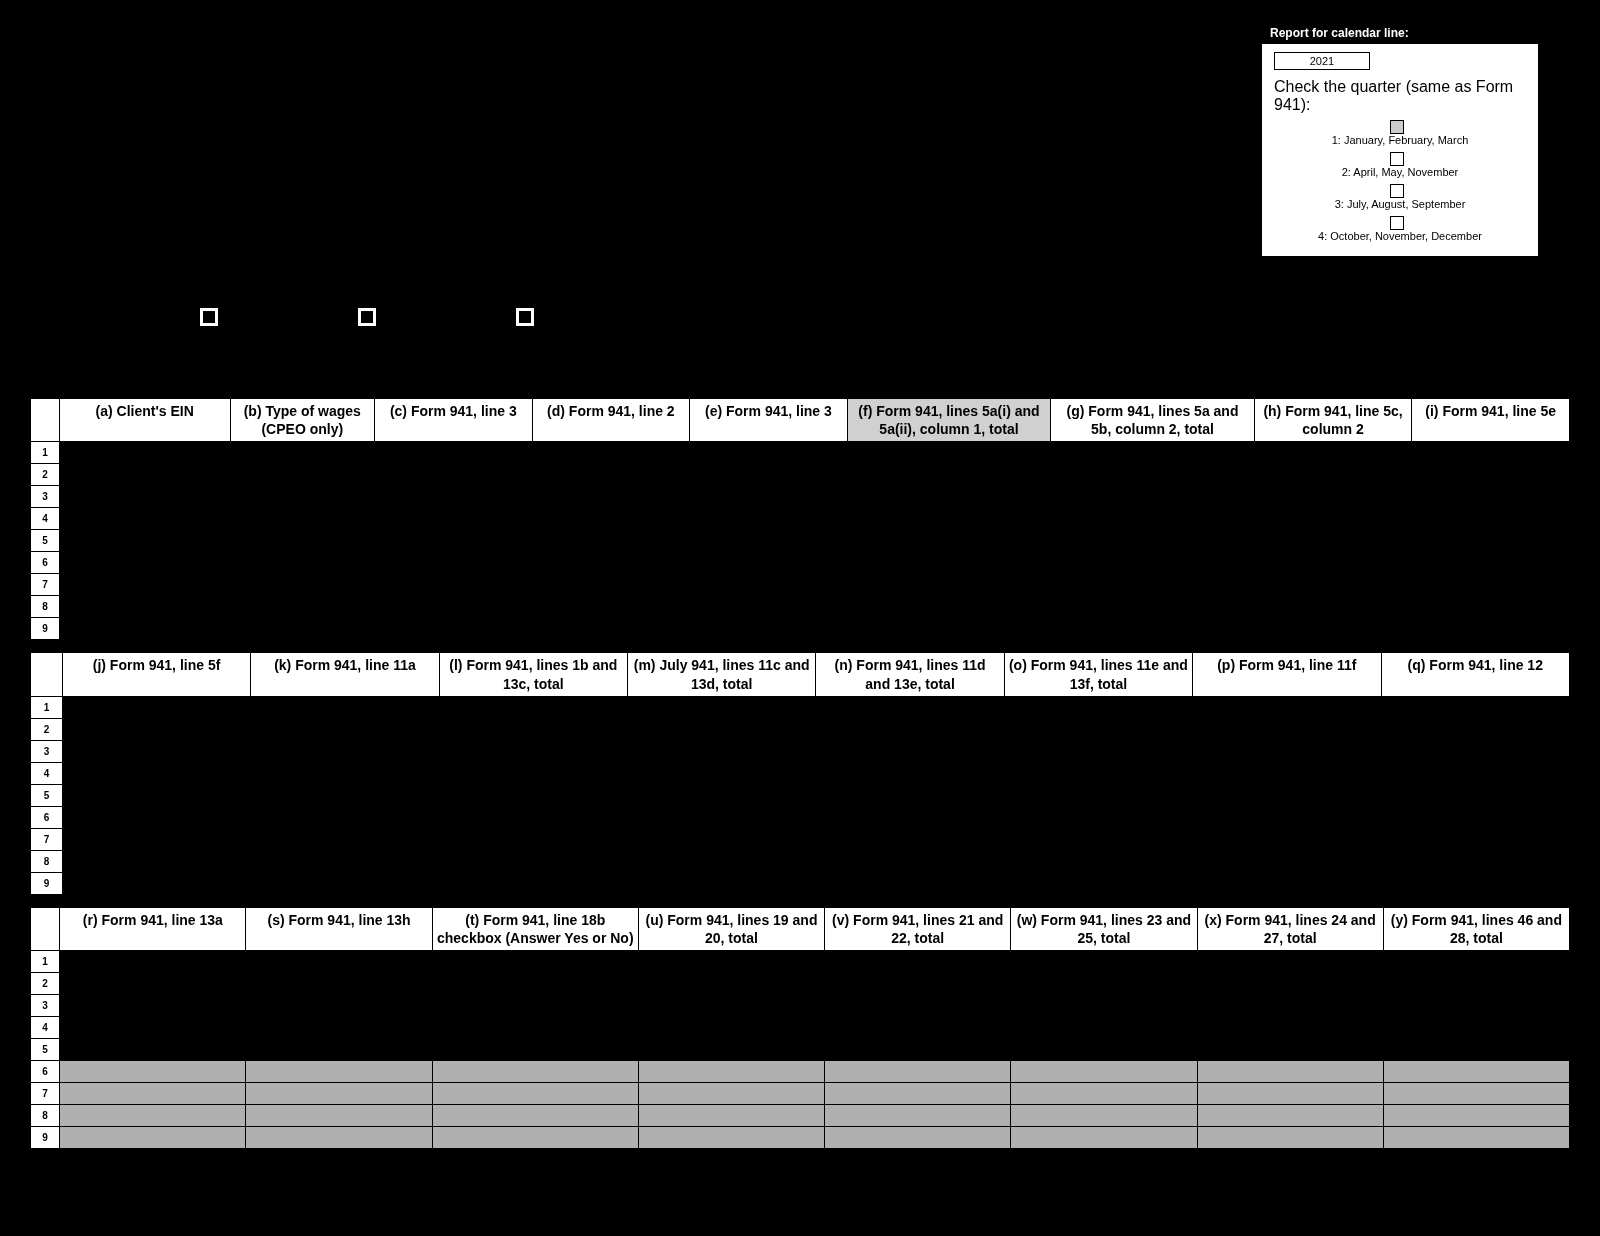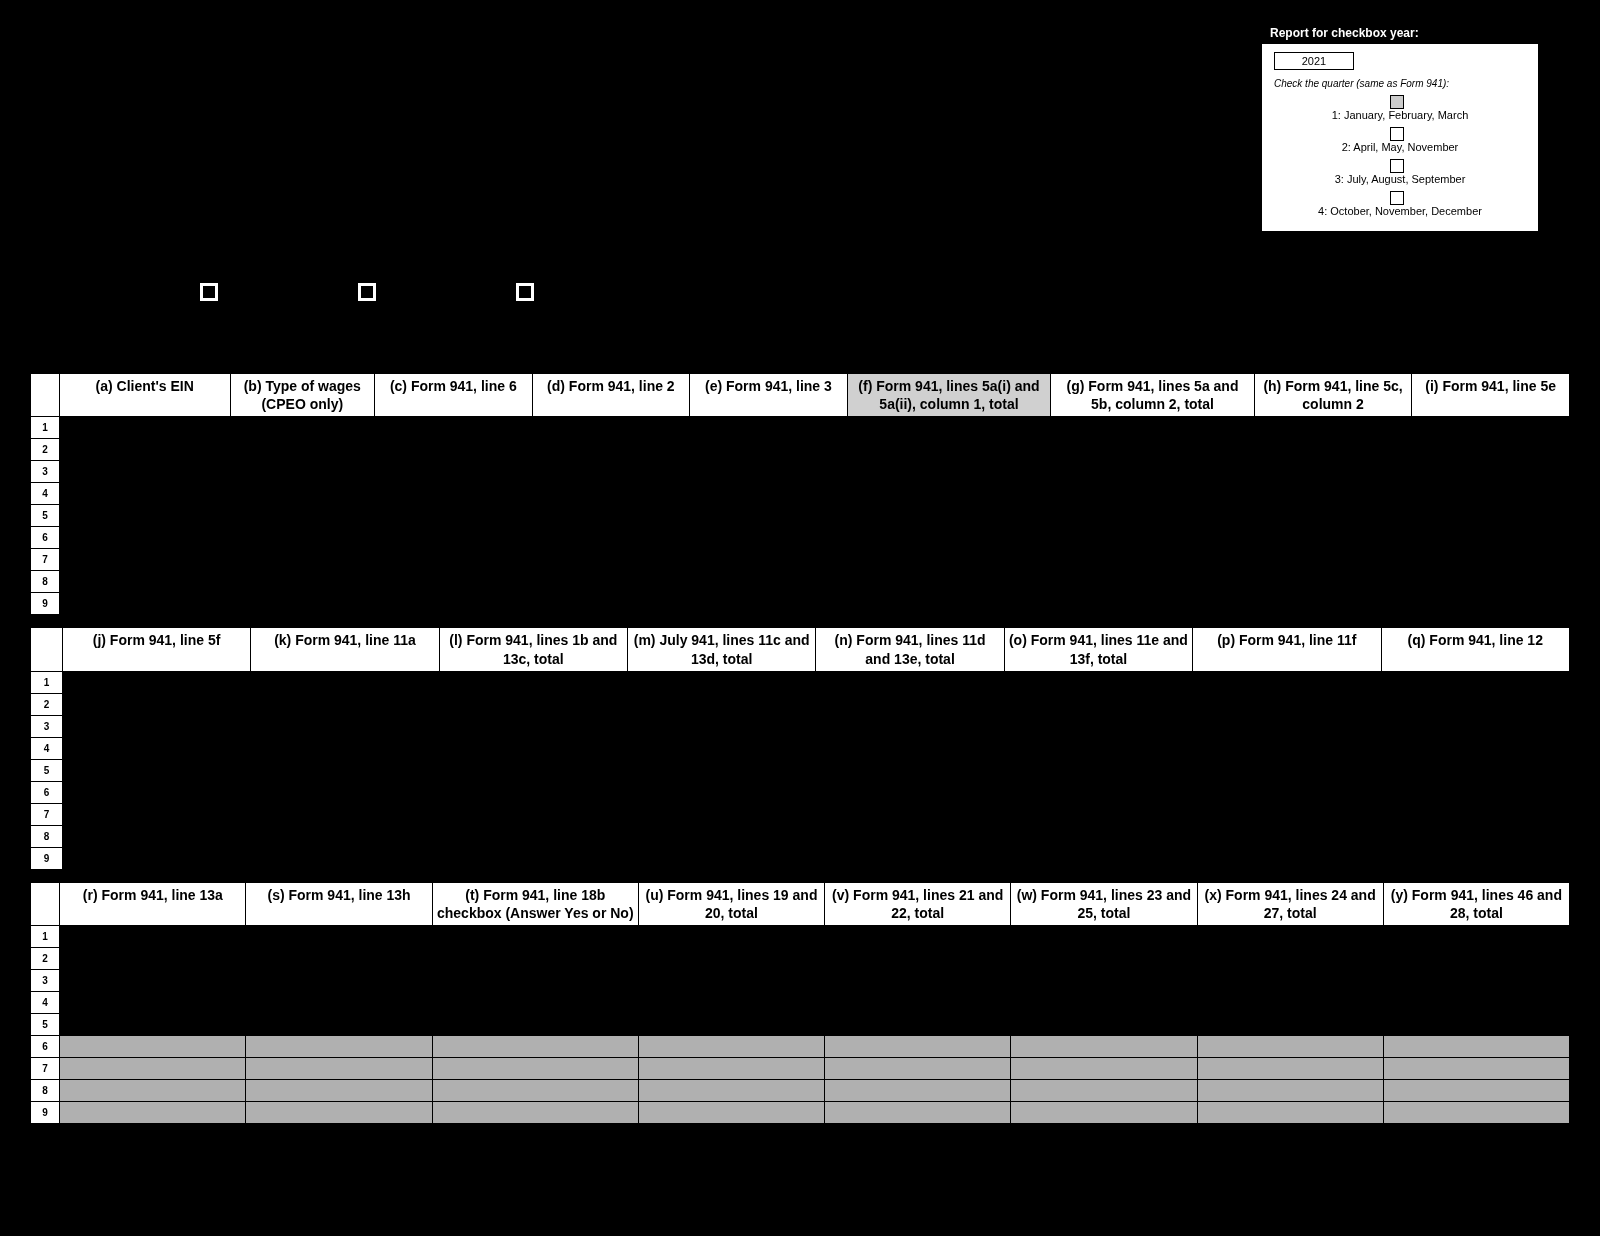--- a/index.html
+++ b/index.html
@@ -39,32 +39,31 @@
       color: #fff;
       font-weight: bold;
       padding: 4px 8px;
       margin: -8px -12px 8px -12px;
       font-size: 12px;
     }
 
     .year-input {
       border: 1px solid #000;
       padding: 2px 6px;
-      width: 80px;
+      width: 96px;
       text-align: center;
       font-size: 11px;
       display: block;
       margin: 4px 0 8px 0;
     }
 
     .check-label {
-      font-size: 10px;
+      font-size: 16px;
       margin-bottom: 6px;
       font-weight: normal;
-      font-style: italic;
     }
 
     .quarter-option {
       display: flex;
       align-items: center;
       margin-bottom: 6px;
       font-size: 11px;
       flex-direction: column;
     }
 
@@ -201,21 +200,21 @@
       background: #000;
     }
   </style>
 </head>
 <body>
 
 <div class="page">
 
   <div class="top-section">
     <div class="report-box">
-      <div class="report-title">Report for checkbox year:</div>
+      <div class="report-title">Report for calendar line:</div>
       <input type="text" class="year-input" value="2021" style="">
       <div class="check-label">Check the quarter (same as Form 941):</div>
       <div class="quarter-option">
         <span class="quarter-checkbox"></span>
         <span>1: January, February, March</span>
       </div>
       <div class="quarter-option">
         <span class="quarter-checkbox empty"></span>
         <span>2: April, May, November</span>
       </div>
@@ -252,21 +251,21 @@
           <col class="col-f">
           <col class="col-g">
           <col class="col-h">
           <col class="col-i">
         </colgroup>
         <thead>
           <tr class="header-row">
             <th></th>
             <th><span>(a) Client's EIN</span></th>
             <th><span>(b) Type of wages (CPEO only)</span></th>
-            <th><span>(c) Form 941, line 6</span></th>
+            <th><span>(c) Form 941, line 3</span></th>
             <th><span>(d) Form 941, line 2</span></th>
             <th><span>(e) Form 941, line 3</span></th>
             <th class="highlight-th"><span>(f) Form 941, lines 5a(i) and 5a(ii), column 1, total</span></th>
             <th><span>(g) Form 941, lines 5a and 5b, column 2, total</span></th>
             <th><span>(h) Form 941, line 5c, column 2</span></th>
             <th><span>(i) Form 941, line 5e</span></th>
           </tr>
         </thead>
         <tbody id="table1-body">
         <tr>

